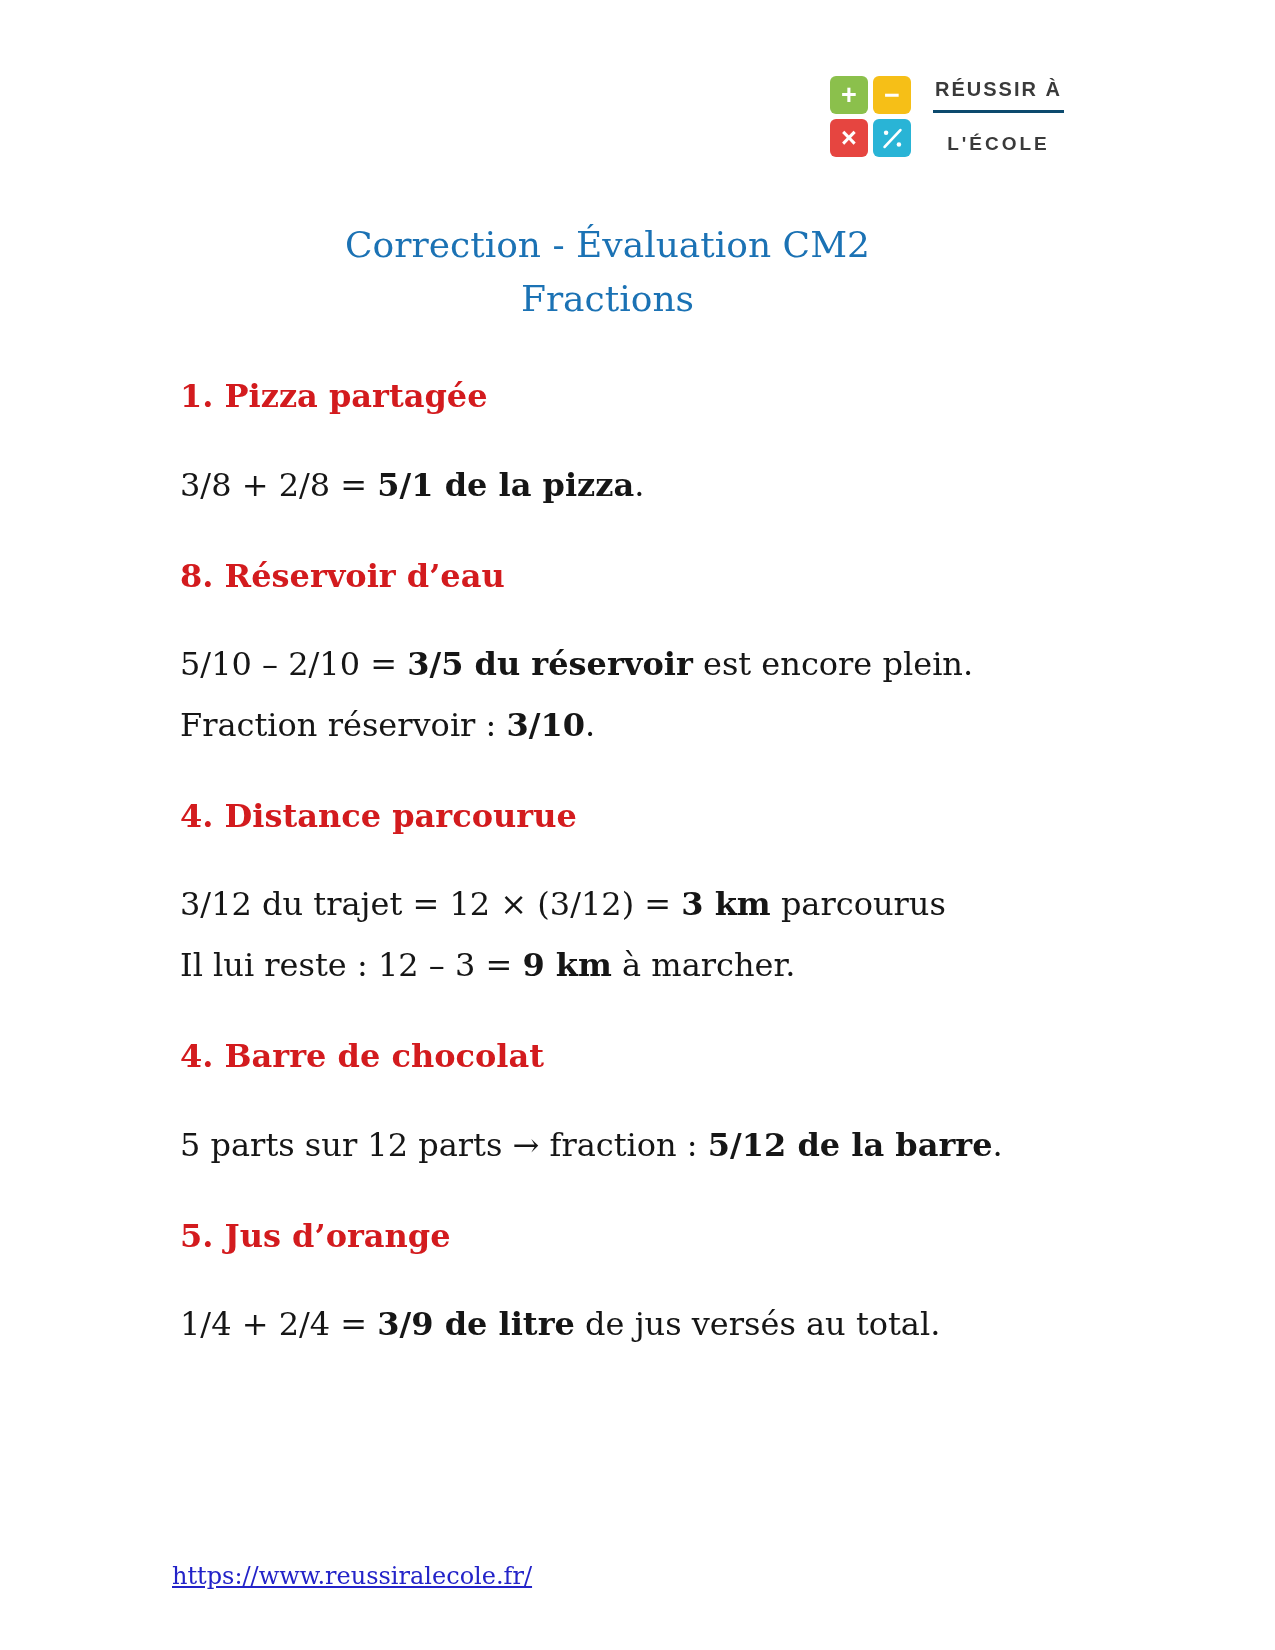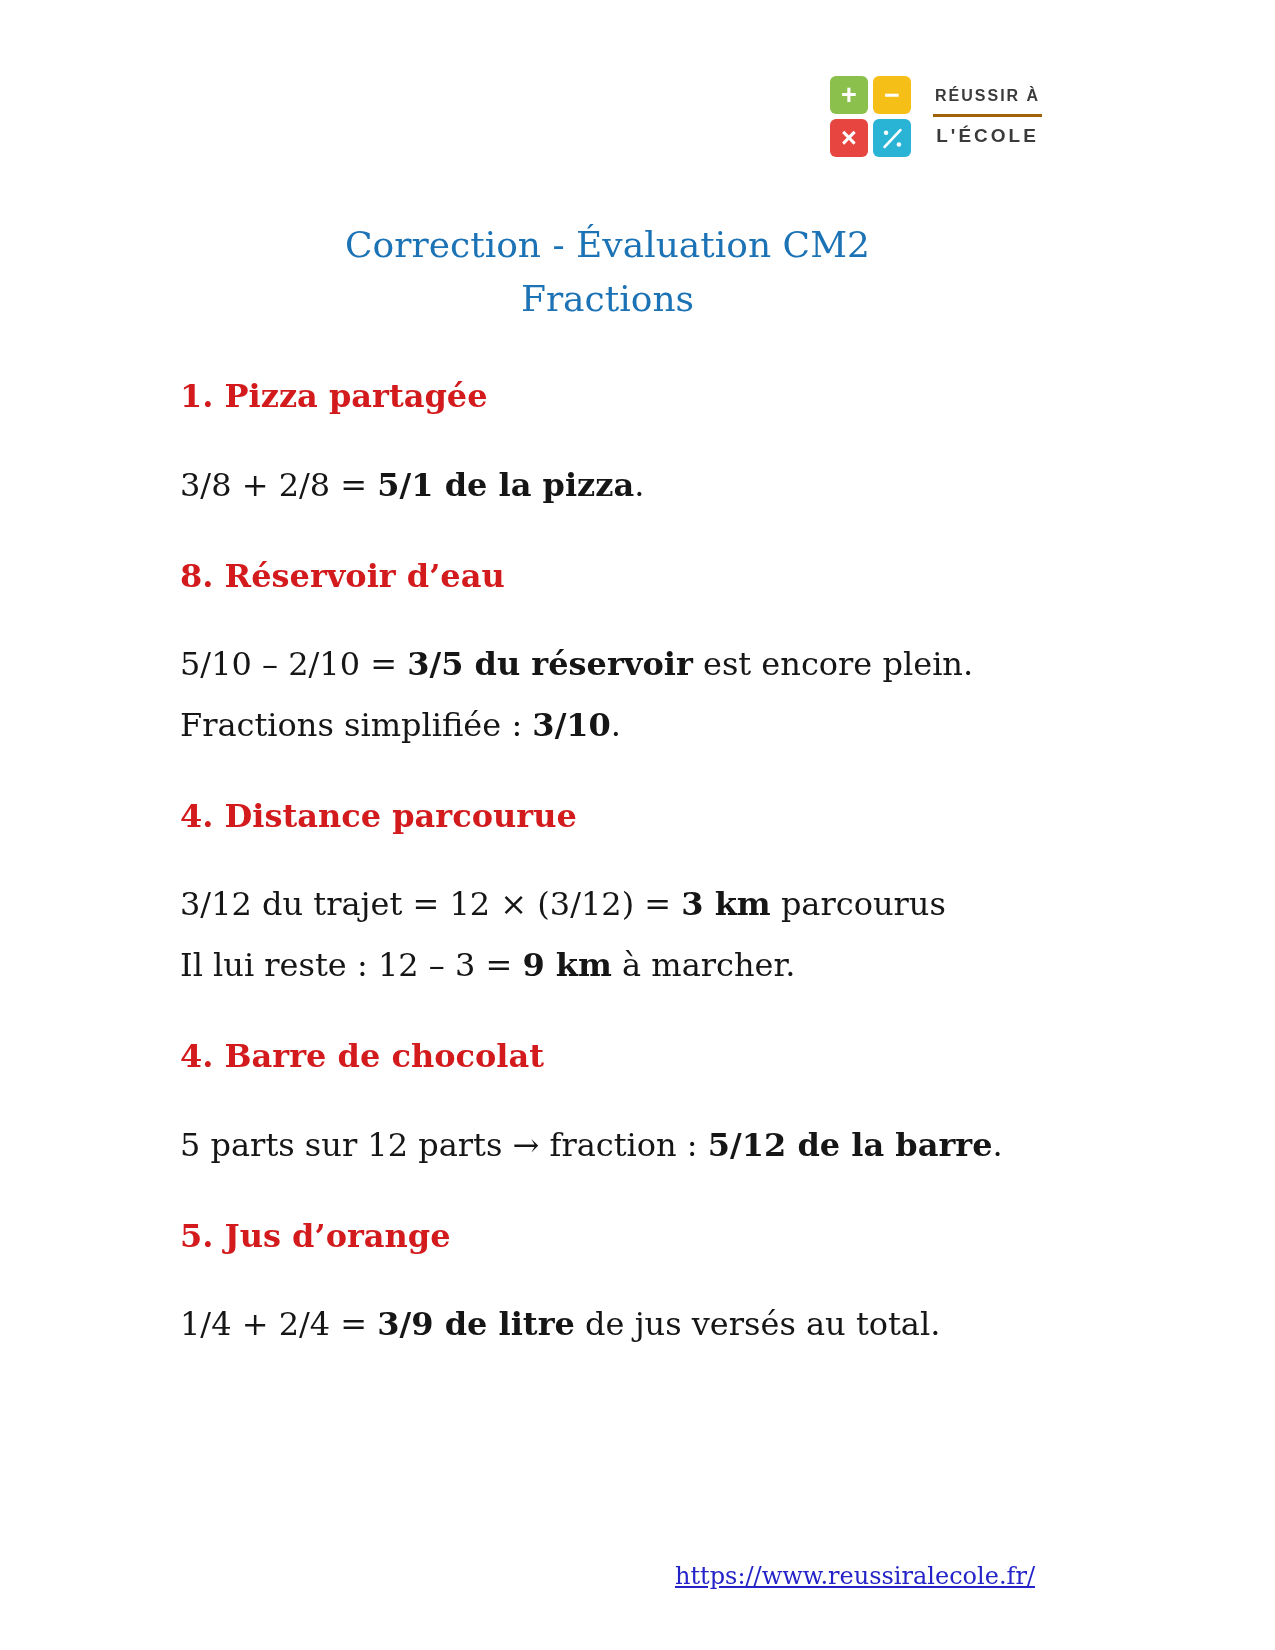--- a/index.html
+++ b/index.html
@@ -12,32 +12,32 @@
   .tiles{display:grid;grid-template-columns:38px 38px;grid-template-rows:38px 38px;gap:5px;}
   .tile{
     border-radius:6px;display:flex;align-items:center;justify-content:center;
     color:#ffffff;font-family:"Liberation Sans",sans-serif;font-weight:700;font-size:27px;line-height:1;
   }
   .tile-plus{background:#8bc04c;}
   .tile-minus{background:#f6bf17;}
   .tile-multiply{background:#e64540;}
   .tile-divide{background:#29b4d6;}
   .brand{font-family:"Liberation Sans",sans-serif;font-weight:700;color:#3a3a3a;text-align:center;}
-  .brand-top{font-size:16px;letter-spacing:2px;padding:0 2px 9px 2px;border-bottom:3px solid #a16207;white-space:nowrap;}
-  .brand-bottom{font-size:19px;letter-spacing:3px;padding-top:8px;white-space:nowrap;}
+  .brand-top{font-size:20px;letter-spacing:2px;padding:0 2px 9px 2px;border-bottom:3px solid #0c4a6e;white-space:nowrap;}
+  .brand-bottom{font-size:19px;letter-spacing:3px;padding-top:20px;white-space:nowrap;}
   
   .content{padding:218px 240px 0 180px;}
   .title{margin:0;font-size:36px;line-height:1.5;font-weight:400;text-align:center;color:#1b72b4;}
   .section h2{margin:50px 0 0;font-size:32px;line-height:1.3;font-weight:700;color:#d31b1e;}
   .section:first-of-type h2{}
   .section p{margin:46px 0 0;font-size:32px;line-height:1.32;color:#161616;}
   .section p + p{margin-top:18px;}
   .section p b{font-weight:700;}
   
-  .footer{position:absolute;left:194px;right:240px;bottom:60px;text-align:right;}
+  .footer{position:absolute;left:172px;right:240px;bottom:60px;text-align:left;}
   .footer a{font-size:24px;color:#2323c8;text-decoration:underline;}
 </style>
 </head>
 <body>
 
 <div class="page">
 
   <div class="logo">
     <div class="tiles">
       <div class="tile tile-plus">+</div>
@@ -65,21 +65,21 @@
     </h1>
 
     <div class="section">
       <h2>1. Pizza partagée</h2>
       <p><span>3/8 + 2/8 = </span><b>5/1 de la pizza</b><span>.</span></p>
     </div>
 
     <div class="section">
       <h2>8. Réservoir d’eau</h2>
       <p><span>5/10 – 2/10 = </span><b>3/5 du réservoir</b><span> est encore plein.</span></p>
-      <p><span>Fractions simplifiée : </span><b>3/10</b><span>.</span></p>
+      <p><span>Fraction réservoir : </span><b>3/10</b><span>.</span></p>
     </div>
 
     <div class="section">
       <h2>4. Distance parcourue</h2>
       <p><span>3/12 du trajet = 12 × (3/12) = </span><b>3 km</b><span> parcourus</span></p>
       <p><span>Il lui reste : 12 – 3 = </span><b>9 km</b><span> à marcher.</span></p>
     </div>
 
     <div class="section">
       <h2>4. Barre de chocolat</h2>

